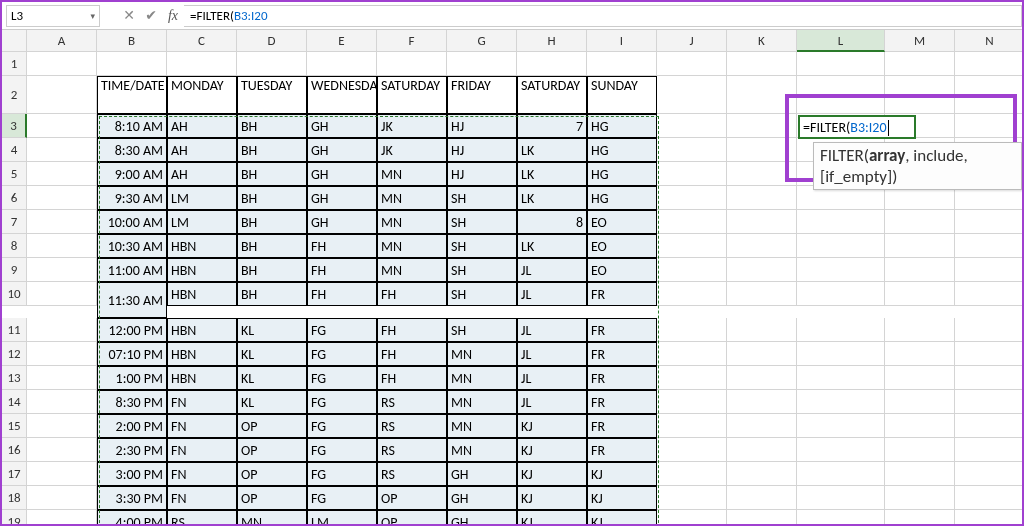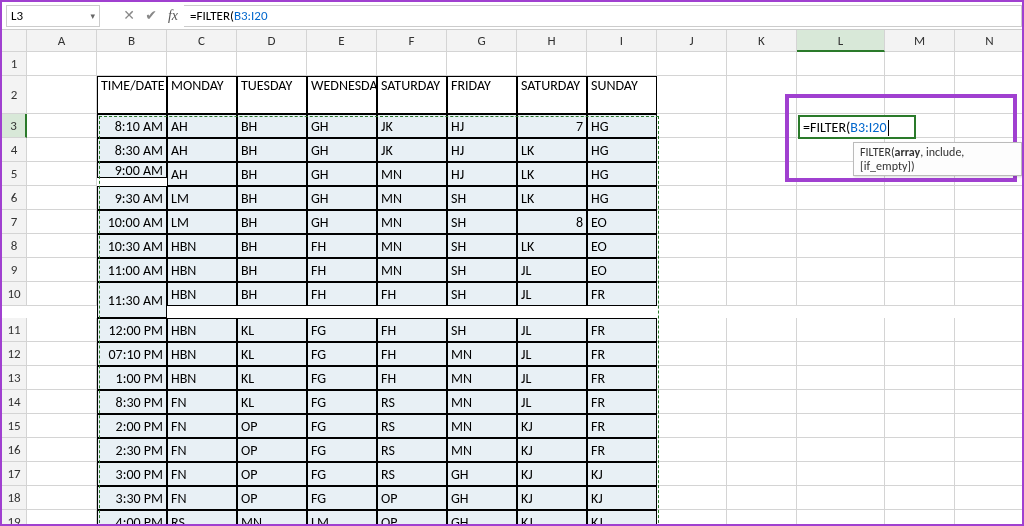--- a/index.html
+++ b/index.html
@@ -147,25 +147,24 @@
     background:#000;
     margin-left:1px;
     animation: blink 1s step-start infinite;
   }
   @keyframes blink { 50% { opacity:0; } }
   .tooltip {
     position:absolute;
     background:#fdfdfd;
     border:1px solid #bbb;
     padding: 2px 6px;
-    font-size:12px;
+    font-size:17px;
     color:#333;
     z-index:5;
     box-shadow: 1px 1px 2px rgba(0,0,0,0.15);
-    margin-left: 40px;
   }
   .tooltip b { font-weight:bold; }
 </style>
 </head>
 <body>
 
 <div class="formula-bar">
   <div class="name-box">
     <span>L3</span>
     <span class="name-box-arrow">▾</span>
@@ -257,21 +256,21 @@
     <div class="cell tcell" style="height: 24px;">HJ</div>
     <div class="cell tcell" style="height: 24px;">LK</div>
     <div class="cell tcell" style="height: 24px;">HG</div>
     <div class="cell" style="height: 24px;"></div>
     <div class="cell" style="height: 24px;"></div>
     <div class="cell" style="height: 24px;"></div>
     <div class="cell" style="height: 24px;"></div>
     <div class="cell" style="height: 24px;"></div>
     <div class="row-header" style="height: 24px;">5</div>
     <div class="cell" style="height: 24px;"></div>
-    <div class="cell tcell right" style="height: 16px;">9:00 AM</div>
+    <div class="cell tcell right" style="height: 24px;">9:00 AM</div>
     <div class="cell tcell" style="height: 24px;">AH</div>
     <div class="cell tcell" style="height: 24px;">BH</div>
     <div class="cell tcell" style="height: 24px;">GH</div>
     <div class="cell tcell" style="height: 24px;">MN</div>
     <div class="cell tcell" style="height: 24px;">HJ</div>
     <div class="cell tcell" style="height: 24px;">LK</div>
     <div class="cell tcell" style="height: 24px;">HG</div>
     <div class="cell" style="height: 24px;"></div>
     <div class="cell" style="height: 24px;"></div>
     <div class="cell" style="height: 24px;"></div>

